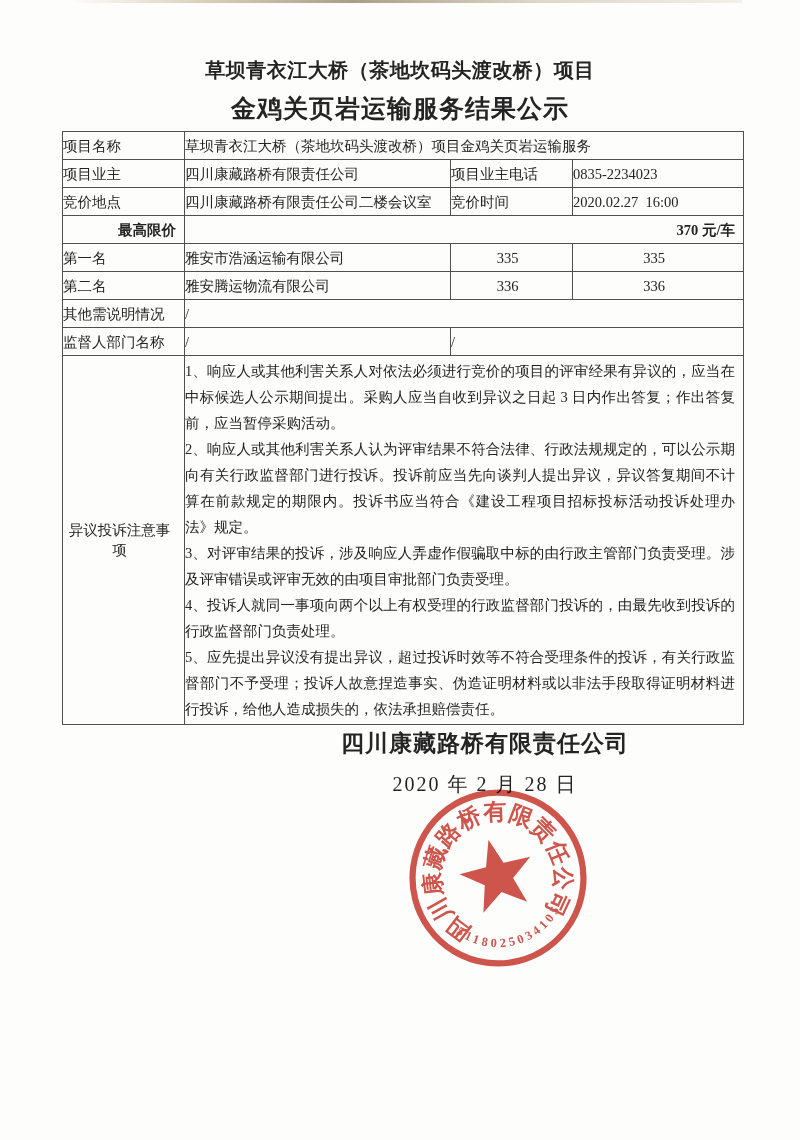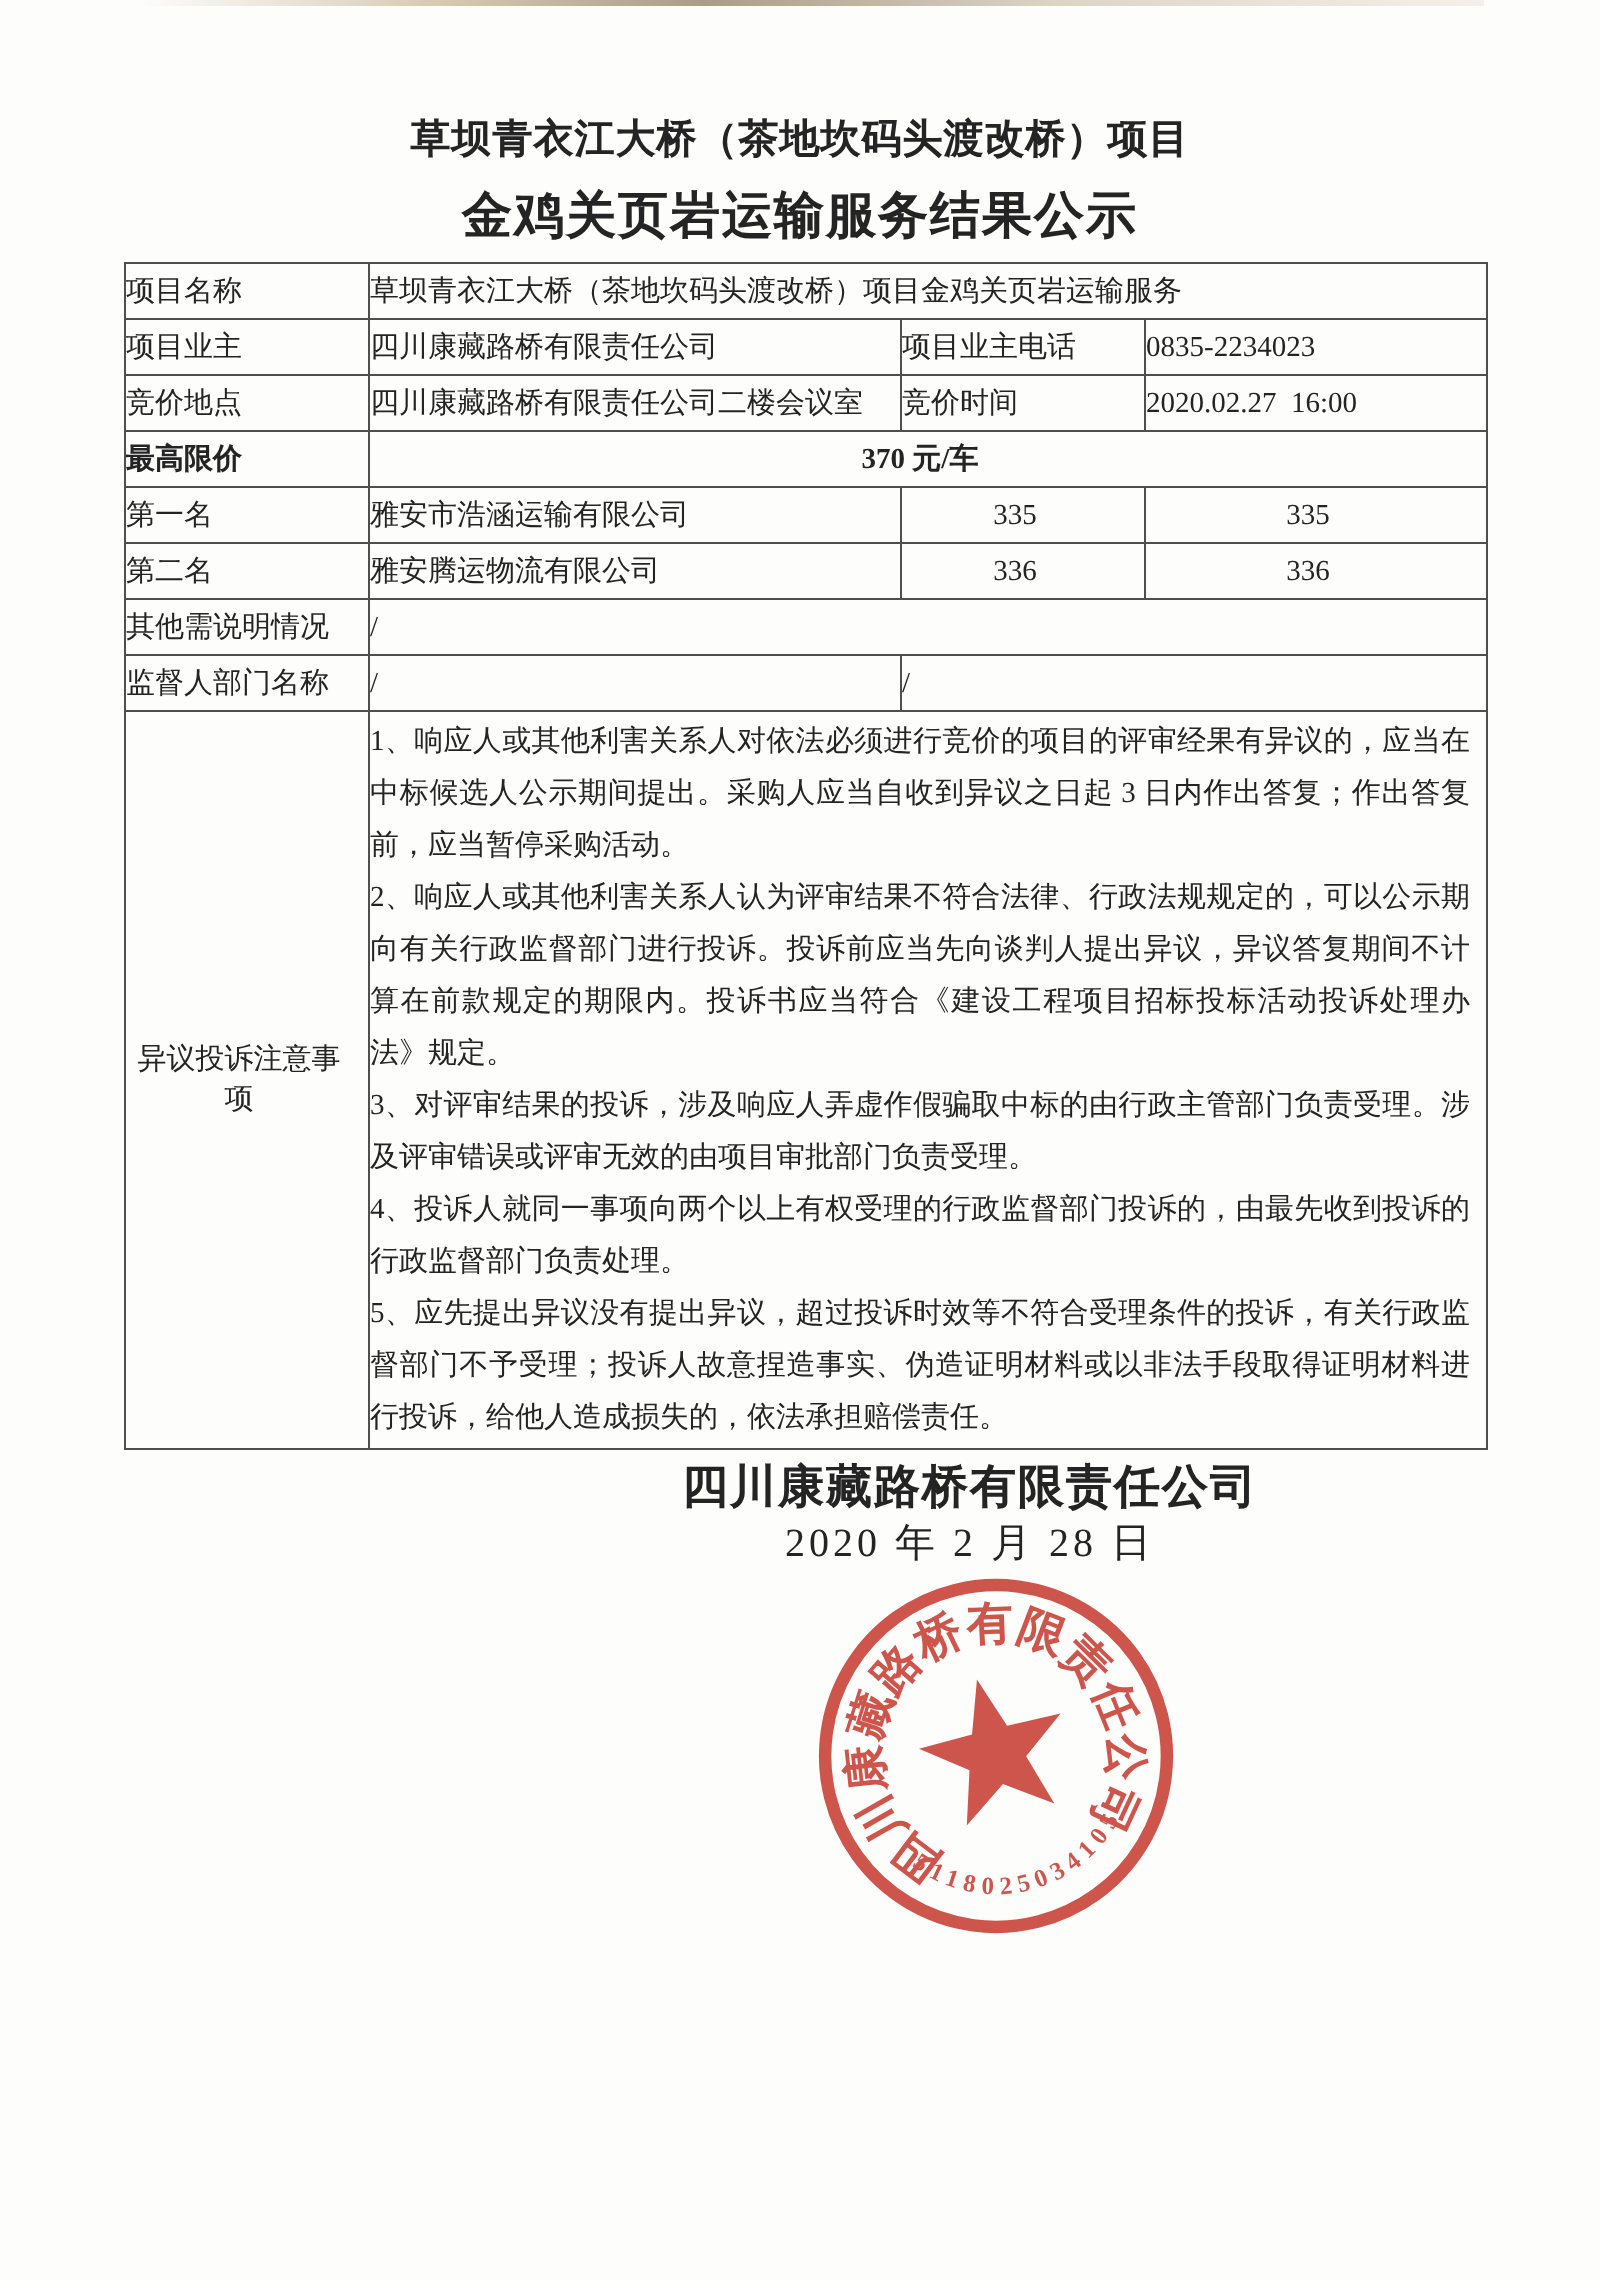--- a/index.html
+++ b/index.html
@@ -22,29 +22,29 @@
     margin:8px 0 0 62px; width:681px;
   }
   table.doc td {
     border:1px solid #4f4f4f; font-size:14.5px; line-height:20px;
     height:23px; padding:2px 8px 2px 0; vertical-align:middle;
     overflow:hidden;
   }
   td.lbl   { padding-left:9px; padding-right:4px; }
   td.center{ text-align:center; }
   td.num   { text-align:center; padding-left:2px; padding-right:2px; }
-  td.bold  { font-weight:bold; }
+  td.bold  { font-weight:bold;text-align:right; }
   .pre     { white-space:pre; }
   td.obj-label { vertical-align:middle; line-height:24px;text-align:center; }
   td.obj-cell  { vertical-align:top; padding:7px 12px 8px 14px; }
   td.obj-cell p{ margin:0; font-size:14.5px; line-height:26px; text-align:justify; }
 
   .footer { margin-left:170px; text-align:center; }
   .company{ font-size:23px; font-weight:bold; margin-top:4px; letter-spacing:1px; line-height:30px; }
-  .date   { font-size:20px; letter-spacing:2px; line-height:26px; }
+  .date   { font-size:20px; margin-top:12px; letter-spacing:2px; line-height:26px; }
 
   .seal {
     position:absolute; left:402px; top:782px; width:192px; height:192px;
     transform:rotate(-14deg); mix-blend-mode:multiply; opacity:.86;
     pointer-events:none;
   }
   .seal text { font-family:"Liberation Serif","DejaVu Serif",serif; font-weight:bold; }
 </style>
 </head>
 <body>

